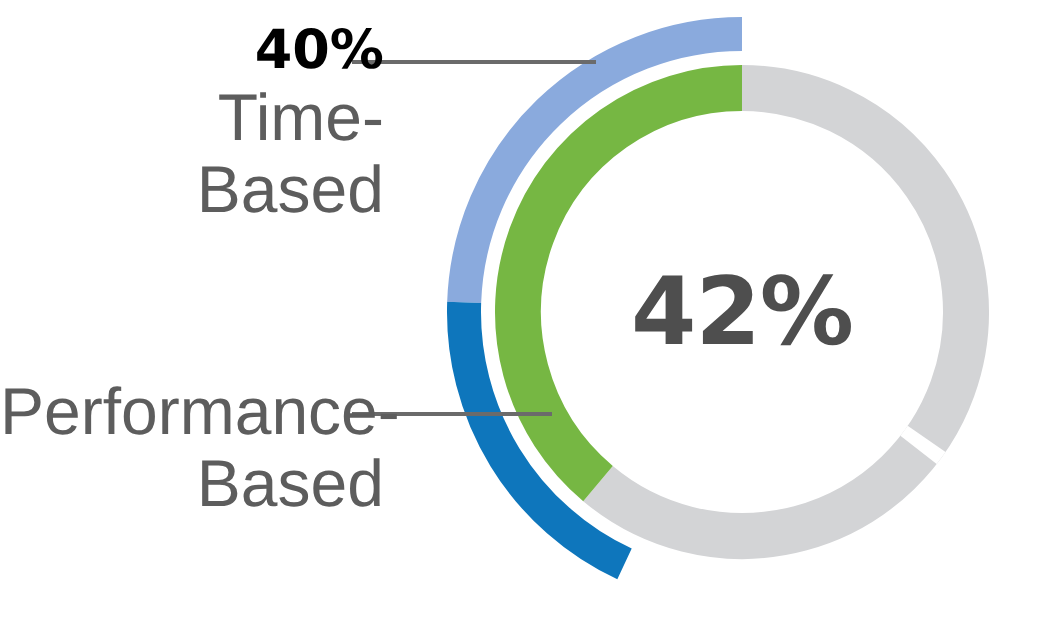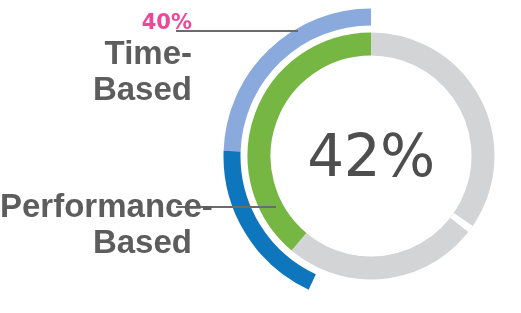--- a/index.html
+++ b/index.html
@@ -37,46 +37,46 @@
     top: -2px;
     width: 316px;
     height: 316px;
     display: flex;
     align-items: center;
     justify-content: center;
     pointer-events: none;
   }
   #center-value .val {
     font-family: "DejaVu Sans", sans-serif;
-    font-size: 58px;
-    font-weight: 400;
+    font-size: 47px;
+    font-weight: 700;
     color: #4e4e4e;
     letter-spacing: -0.5px;
     line-height: 1;
   }
 
   
   .callout {
     position: absolute;
     text-align: right;
     line-height: 1.0;
   }
   .callout .pct {
     font-family: "DejaVu Sans", sans-serif;
-    font-size: 21px;
+    font-size: 27px;
     font-weight: 700;
-    color: #ec4899;
+    color: #000000;
     letter-spacing: 0px;
     display: block;
     margin-bottom: 2px;
   }
   .callout .nm {
     font-family: "Liberation Sans", sans-serif;
     font-size: 33px;
-    font-weight: 700;
+    font-weight: 400;
     color: #5d5d5d;
     display: block;
     line-height: 1.08;
     letter-spacing: 0px;
     white-space: pre-line;
   }
 
   #callout-time {
     left: 0px;
     top: 12px;

